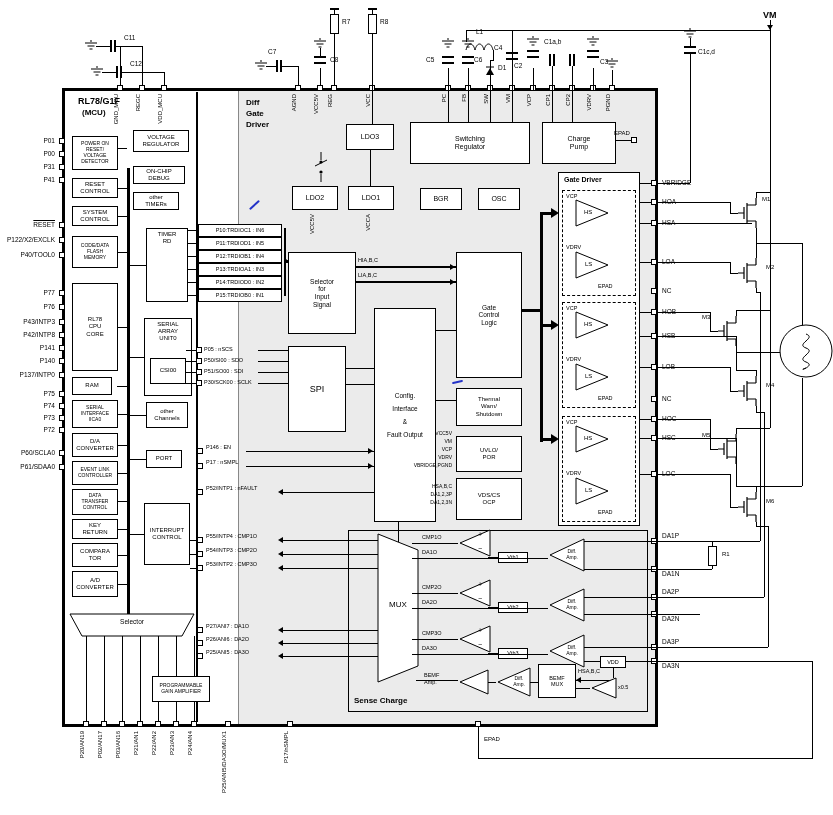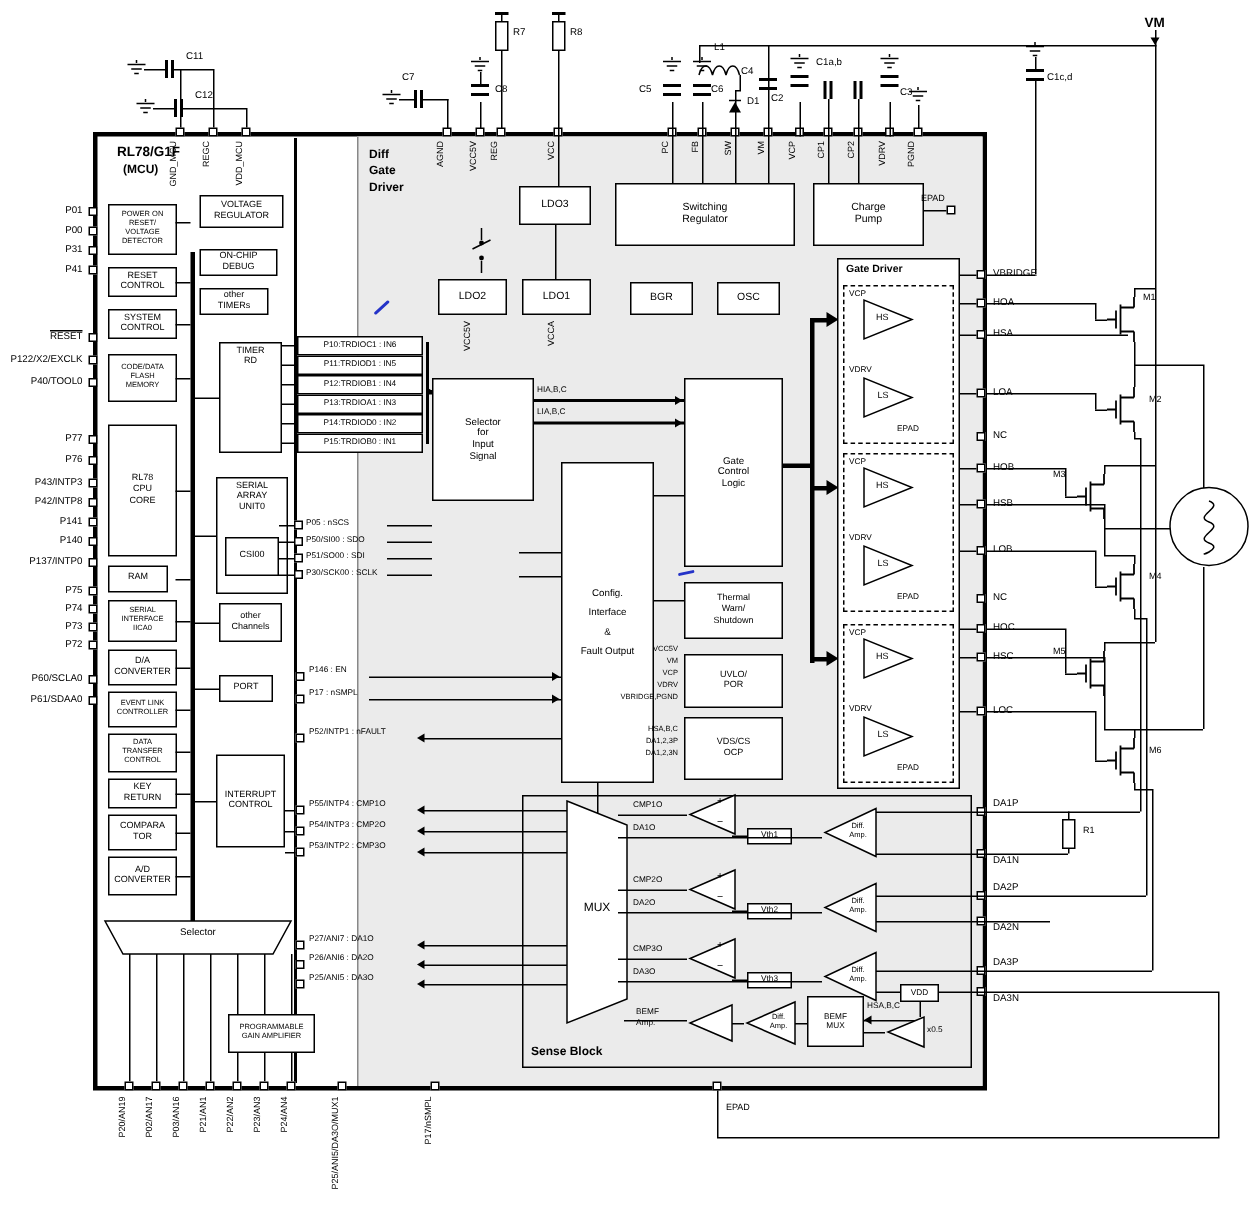--- a/index.html
+++ b/index.html
@@ -307,20 +307,21 @@
   <i class="w" style="left:616px;top:140px;width:18px;height:1px"></i>
   <div class="pin" style="left:631px;top:137px"></div>
 
   <div class="box" style="left:288px;top:252px;width:68px;height:82px;font-size:6.5px">Selector
 for
 Input
 Signal</div>
   <div class="box" style="left:456px;top:252px;width:66px;height:126px;font-size:6.5px">Gate
 Control
 Logic</div>
+  <div class="box s9" style="left:288px;top:346px;width:58px;height:86px">SPI</div>
   <div class="box" style="left:374px;top:308px;width:62px;height:214px;font-size:6.5px;line-height:2">Config.
 Interface
 &amp;
 Fault Output</div>
   <div class="box" style="left:456px;top:388px;width:66px;height:38px">Thermal
 Warn/
 Shutdown</div>
   <div class="box" style="left:456px;top:436px;width:66px;height:36px">UVLO/
 POR</div>
   <div class="box" style="left:456px;top:478px;width:66px;height:42px">VDS/CS
@@ -539,21 +540,21 @@
   <i class="w" style="left:712px;top:566px;width:1px;height:3px"></i>
   <div class="lb s6" style="left:722px;top:551px">R1</div>
   <i class="w" style="left:584px;top:597px;width:180px;height:1px"></i>
   <i class="w" style="left:584px;top:614px;width:116px;height:1px"></i>
   <i class="w" style="left:584px;top:647px;width:184px;height:1px"></i>
   <i class="w" style="left:584px;top:661px;width:228px;height:1px"></i>
   <i class="w" style="left:812px;top:661px;width:1px;height:97px"></i>
   <i class="w" style="left:478px;top:758px;width:335px;height:1px"></i>
 
   <div class="a" style="left:348px;top:530px;width:300px;height:182px;border:1px solid #000"></div>
-  <div class="lb b s8" style="left:354px;top:696px">Sense Block</div>
+  <div class="lb b s8" style="left:354px;top:696px">Sense Charge</div>
   <svg width="40" height="148" style="left:378px;top:534px">
       <polygon points="0,0 40,16 40,132 0,148" fill="#fff" stroke="#000"></polygon>
     </svg>
   <div class="lb c s8" style="left:378px;top:600px;width:40px">MUX</div>
 
   <svg width="32" height="26" style="left:458px;top:530px">
       <polygon points="32,0 32,26 2,13" fill="#fff" stroke="#000"></polygon>
     </svg>
   <div class="lb s7" style="left:478px;top:531px">+</div>
   <div class="lb s7" style="left:478px;top:545px">−</div>

